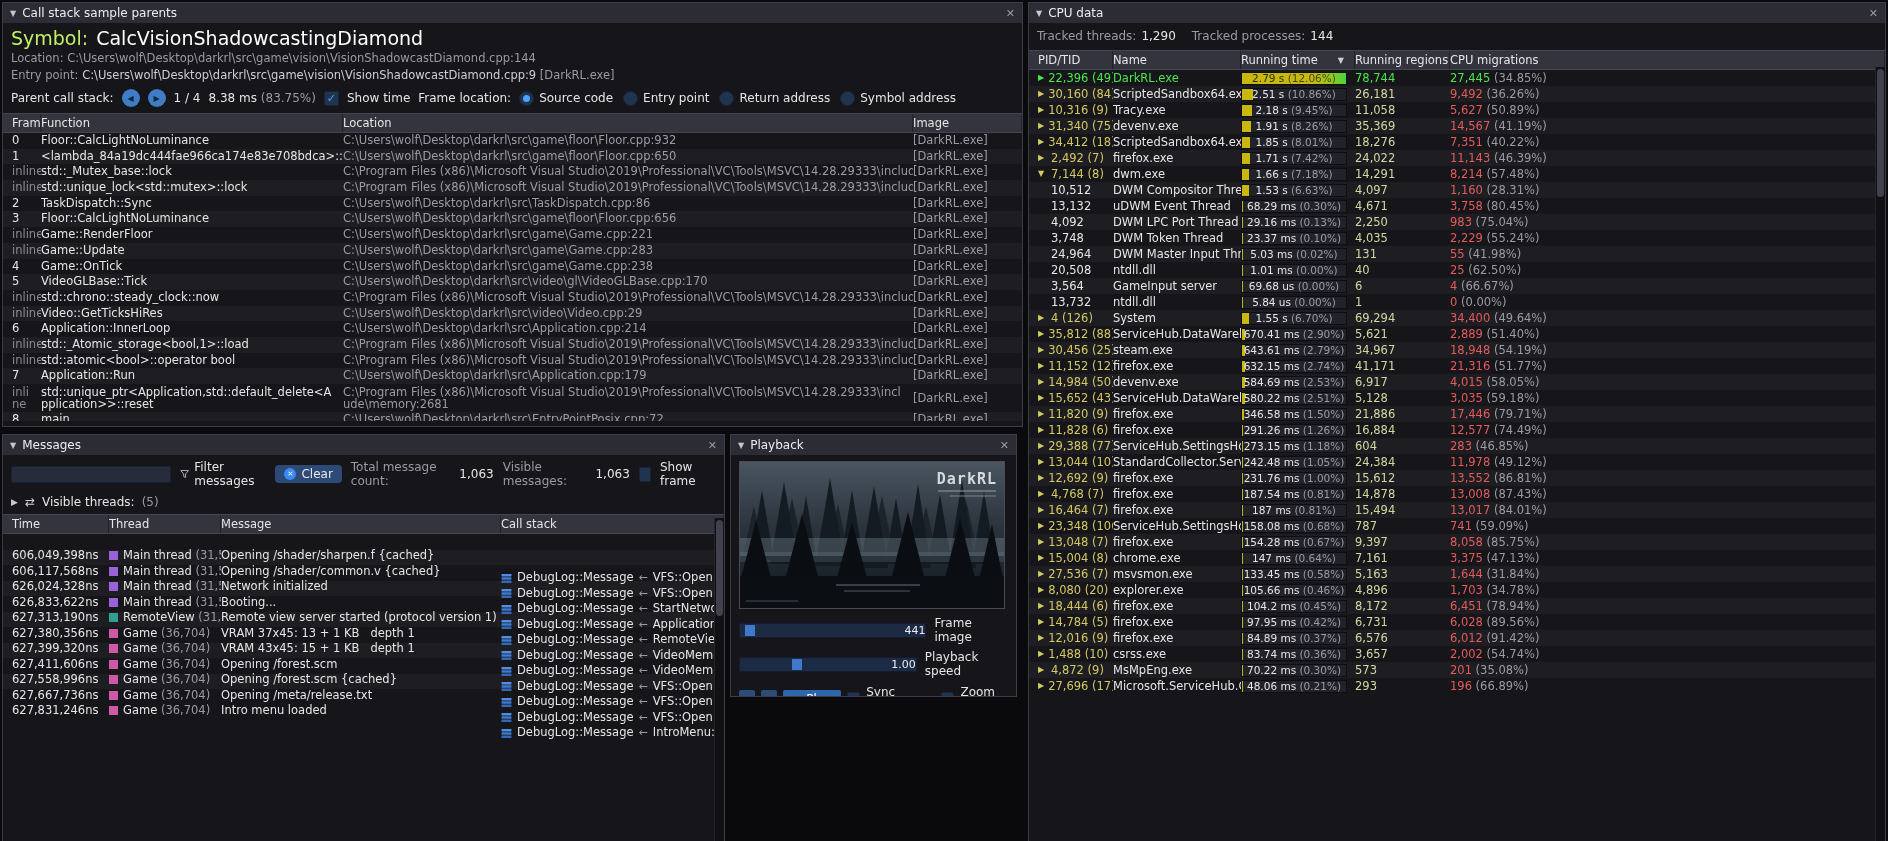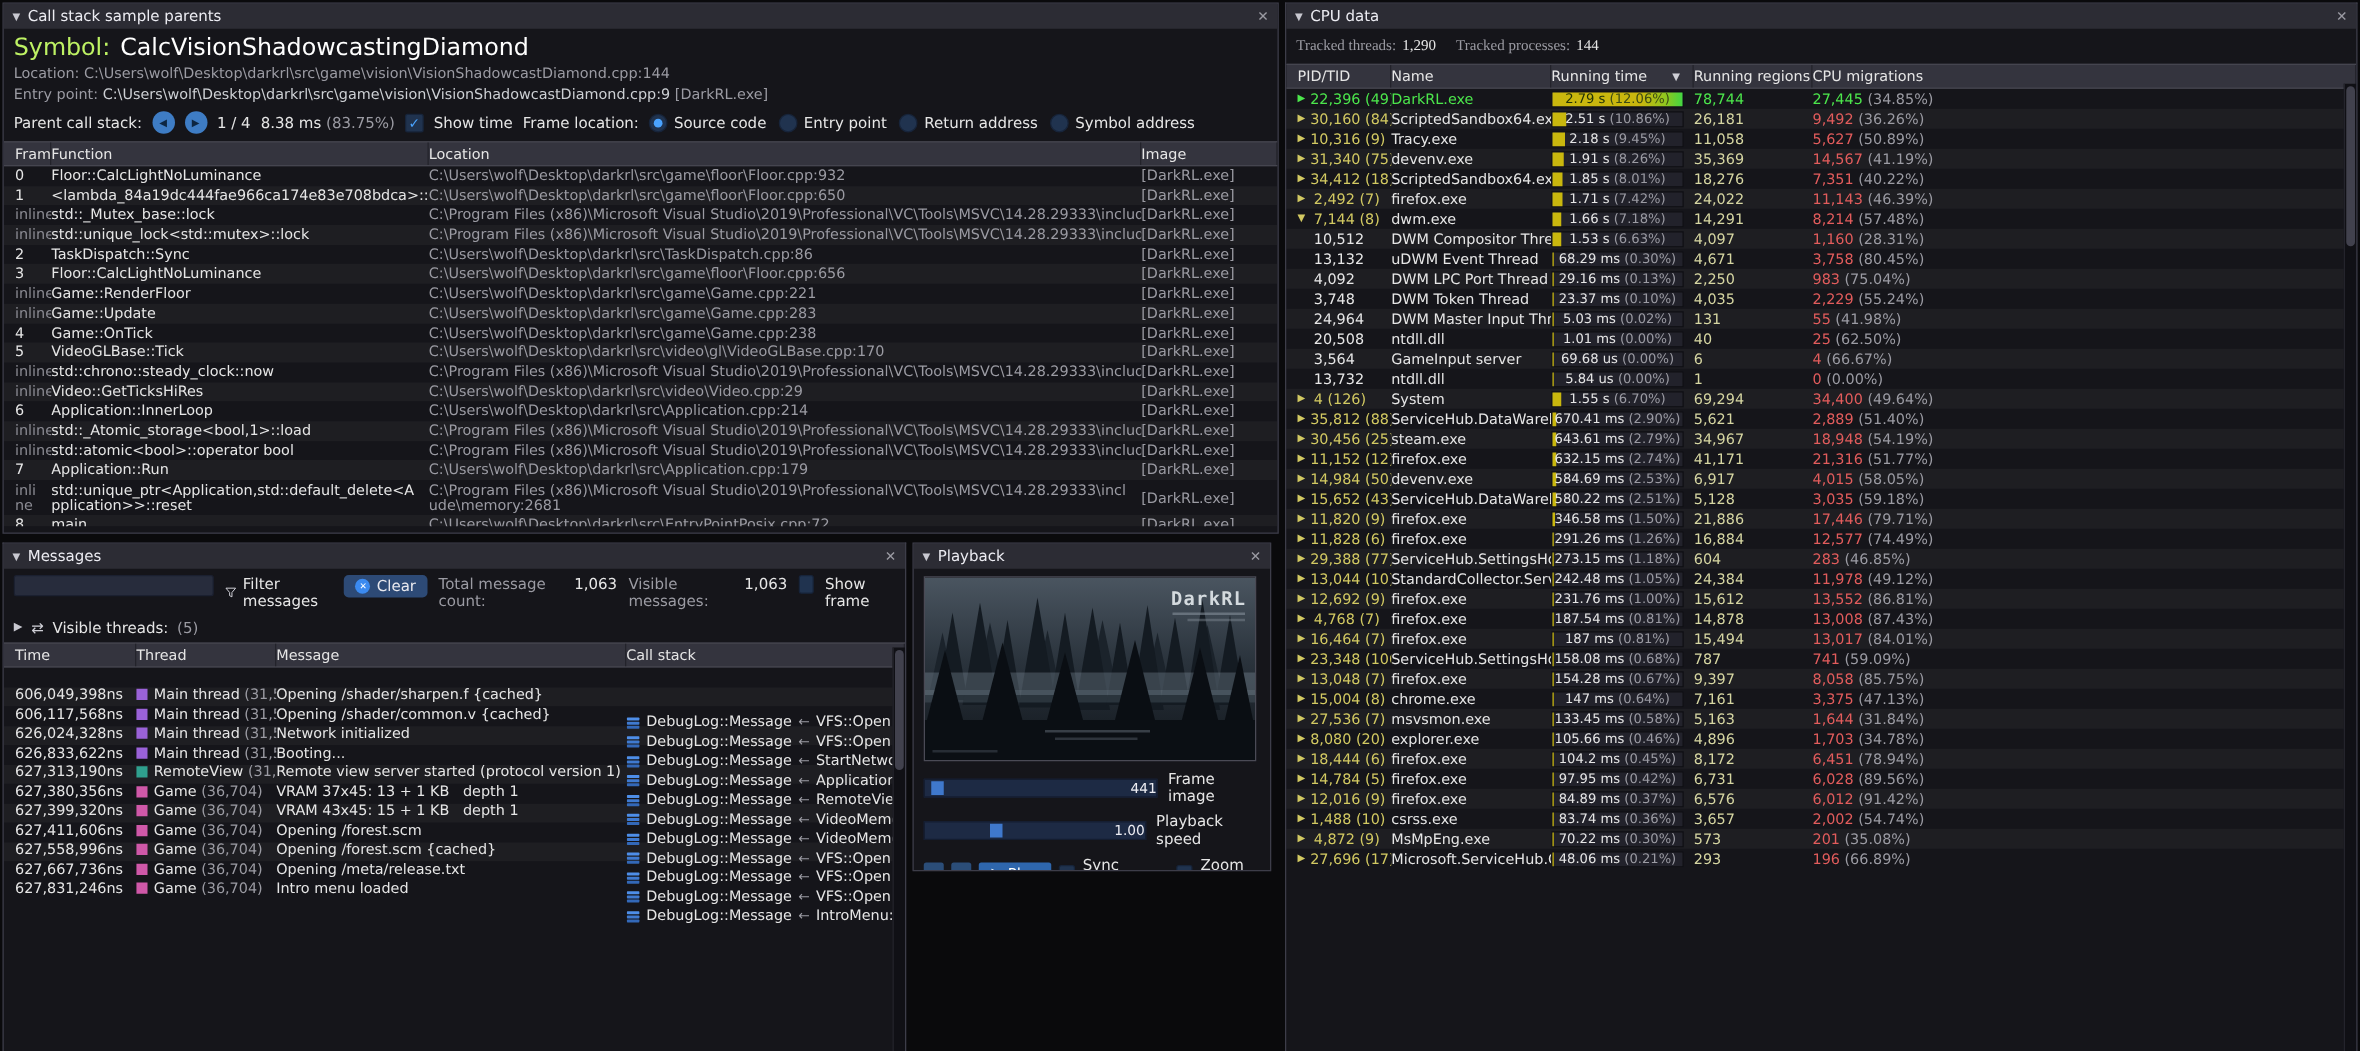--- a/index.html
+++ b/index.html
@@ -44,21 +44,21 @@
   #cs-body .trow{height:15.7px;line-height:15.7px;}
   #cs-body .trow.wrap{height:auto;min-height:26px;line-height:12.5px;padding:1px 0;}
   #cs-body .trow.wrap .cell{white-space:normal;word-break:break-all;}
   .fn{color:#e6e6e6;}
   .loc,.img{color:#9b9ba3;}
   .frame-inline{color:#8b8b93;}
 
   
   #win-messages{left:2px;top:434px;width:723px;height:407px;border-bottom:none;}
   .msg-grid{display:grid;grid-template-columns:106px 112px 280px 1fr;}
-  .toolbar{display:flex;gap:9px;padding:5px 8px 4px;}
+  .toolbar{display:flex;align-items:center;gap:9px;padding:5px 8px 4px;}
   .filter-input{width:168px;height:17px;background:#272c3c;border:1px solid #1b2030;border-radius:2px;color:#e6e6e6;font:inherit;padding:0 4px;box-sizing:border-box;}
   .iconlabel{display:inline-flex;align-items:center;gap:5px;}
   .clear-btn{display:inline-flex;align-items:center;gap:5px;height:18px;padding:0 9px;background:#2d4a76;border-radius:4px;color:#e8e8ee;}
   .circle-x{width:12px;height:12px;border-radius:50%;background:#3b8af0;color:#fff;font-size:7px;display:inline-flex;align-items:center;justify-content:center;line-height:1;}
   .threadsrow{display:flex;align-items:center;gap:7px;padding:3px 8px 5px;}
   .tree-arrow{font-size:9px;color:#c8c8d0;}
   .shuffle{color:#cfcfd6;font-size:12px;}
   #msg-body{font-size:11.5px;}
   #msg-body .trow{height:15.5px;line-height:15.5px;}
   .chip{display:inline-block;width:9px;height:9px;margin-right:5px;vertical-align:-1px;}
@@ -70,21 +70,21 @@
   #win-playback{left:730px;top:434px;width:287px;height:263px;}
   .imgwrap{margin:6px 8px 4px;width:264px;height:146px;border:1px solid #4a4a55;box-sizing:content-box;}
   .sliderrow{display:flex;align-items:center;gap:8px;padding:3px 8px;}
   .slider{position:relative;width:200px;height:15px;background:#1d2a44;border:1px solid #141d30;box-sizing:border-box;}
   .grab{position:absolute;top:1px;bottom:1px;width:10px;background:#3f78cc;}
   .sliderval{position:absolute;left:0;right:0;text-align:right;font-size:11px;line-height:13px;color:#ececf2;}
   .btnrow{display:flex;align-items:center;gap:6px;padding:4px 8px;}
   .sqbtn{width:19px;height:19px;background:#2b4d78;display:inline-flex;align-items:center;justify-content:center;color:#cfe0f4;font-size:8px;border-radius:2px;}
   .playbtn{height:19px;background:#2e66ad;border-radius:2px;display:inline-flex;gap:6px;padding:0 10px;align-items:center;color:#fff;}
   .playbtn .picon{font-size:9px;}
-  .statpair{display:inline-flex;gap:5px;font-family:Liberation Serif, serif;}
+  .statpair{display:inline-flex;gap:5px;}
 
   
   #win-cpu{left:1028px;top:2px;width:858px;height:839px;border-bottom:none;}
   .cpu-grid{display:grid;grid-template-columns:84px 128px 114px 95px 1fr;}
   .cpustats{display:flex;gap:16px;padding:6px 8px 7px;font-size:12px;}
   #cpu-body{font-size:11.5px;}
   #cpu-body .trow{height:16px;line-height:16px;}
   .c-pid{display:flex;align-items:center;gap:4px;}
   .c-pid .arr{font-size:8px;width:9px;display:inline-block;}
   .trow.child .c-pid{}

